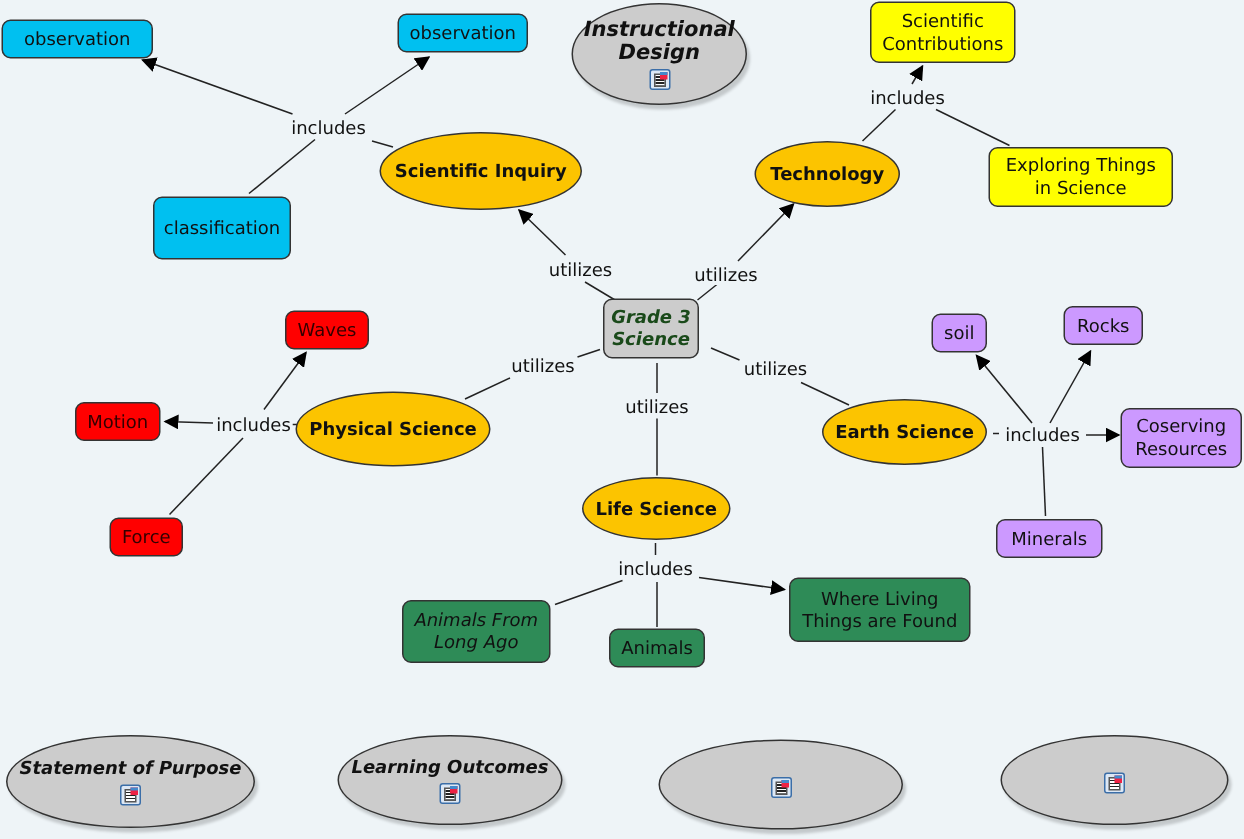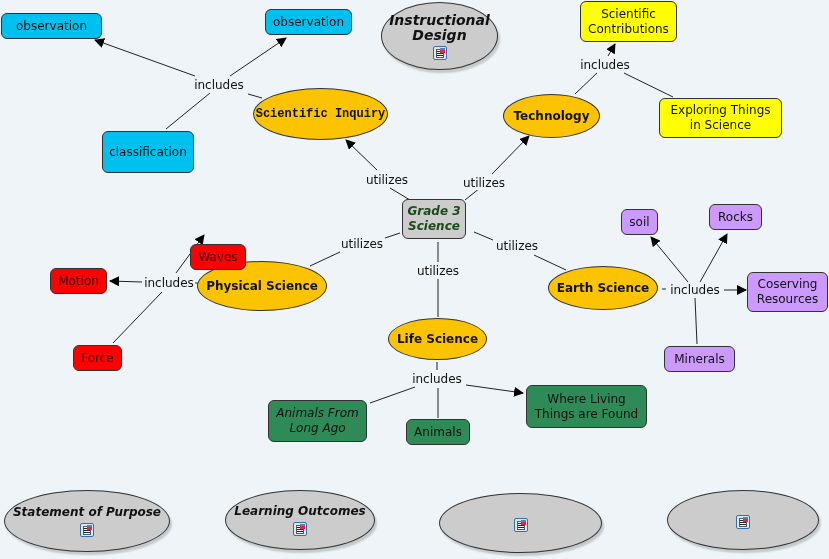--- a/index.html
+++ b/index.html
@@ -72,36 +72,36 @@
 <span class="link-label" style="left:517px;top:246px;">utilizes</span>
 <span class="link-label" style="left:219px;top:85px;">includes</span>
 <span class="link-label" style="left:605px;top:65px;">includes</span>
 <span class="link-label" style="left:169px;top:283px;">includes</span>
 <span class="link-label" style="left:695px;top:290px;">includes</span>
 <span class="link-label" style="left:437px;top:379px;">includes</span>
 
 <div class="node rect bold italic" style="left:402px;top:199px;width:64px;height:40px;background:#cccccc;color:#1a4a1a;font-size:12px;white-space:pre-line;">Grade 3
 Science</div>
 
-<div class="node ellipse bold" style="left:253px;top:88px;width:135px;height:52px;background:#fcc400;font-family:Liberation Mono, monospace;">Scientific Inquiry</div>
+<div class="node ellipse bold" style="left:253px;top:88px;width:135px;height:52px;background:#fcc400;">Scientific Inquiry</div>
 <div class="node ellipse bold" style="left:503px;top:94px;width:97px;height:44px;background:#fcc400;">Technology</div>
 <div class="node ellipse bold" style="left:197px;top:261px;width:130px;height:50px;background:#fcc400;">Physical Science</div>
 <div class="node ellipse bold" style="left:548px;top:266px;width:110px;height:44px;background:#fcc400;">Earth Science</div>
 <div class="node ellipse bold" style="left:388px;top:318px;width:99px;height:42px;background:#fcc400;">Life Science</div>
 
 <div class="node rect" style="left:1px;top:13px;width:101px;height:26px;background:#00c0f0;">observation</div>
 <div class="node rect" style="left:265px;top:9px;width:87px;height:26px;background:#00c0f0;">observation</div>
 <div class="node rect" style="left:102px;top:131px;width:92px;height:42px;background:#00c0f0;">classification</div>
 
 <div class="node rect" style="left:580px;top:1px;width:97px;height:41px;background:#ffff00;white-space:pre-line;">Scientific
 Contributions</div>
 <div class="node rect" style="left:659px;top:98px;width:123px;height:40px;background:#ffff00;white-space:pre-line;">Exploring Things
 in Science</div>
 
-<div class="node rect" style="left:190px;top:207px;width:56px;height:26px;background:#ff0000;color:#300;margin-top:37px;">Waves</div>
+<div class="node rect" style="left:190px;top:207px;width:56px;height:26px;background:#ff0000;color:#300;">Waves</div>
 <div class="node rect" style="left:50px;top:268px;width:57px;height:26px;background:#ff0000;color:#300;">Motion</div>
 <div class="node rect" style="left:73px;top:345px;width:49px;height:26px;background:#ff0000;color:#300;">Force</div>
 
 <div class="node rect" style="left:621px;top:209px;width:37px;height:26px;background:#cc99ff;">soil</div>
 <div class="node rect" style="left:709px;top:204px;width:53px;height:26px;background:#cc99ff;">Rocks</div>
 <div class="node rect" style="left:747px;top:272px;width:81px;height:40px;background:#cc99ff;white-space:pre-line;">Coserving
 Resources</div>
 <div class="node rect" style="left:664px;top:346px;width:71px;height:26px;background:#cc99ff;">Minerals</div>
 
 <div class="node rect" style="left:268px;top:400px;width:99px;height:42px;background:#2e8b57;white-space:pre-line;font-style:italic;">Animals From

